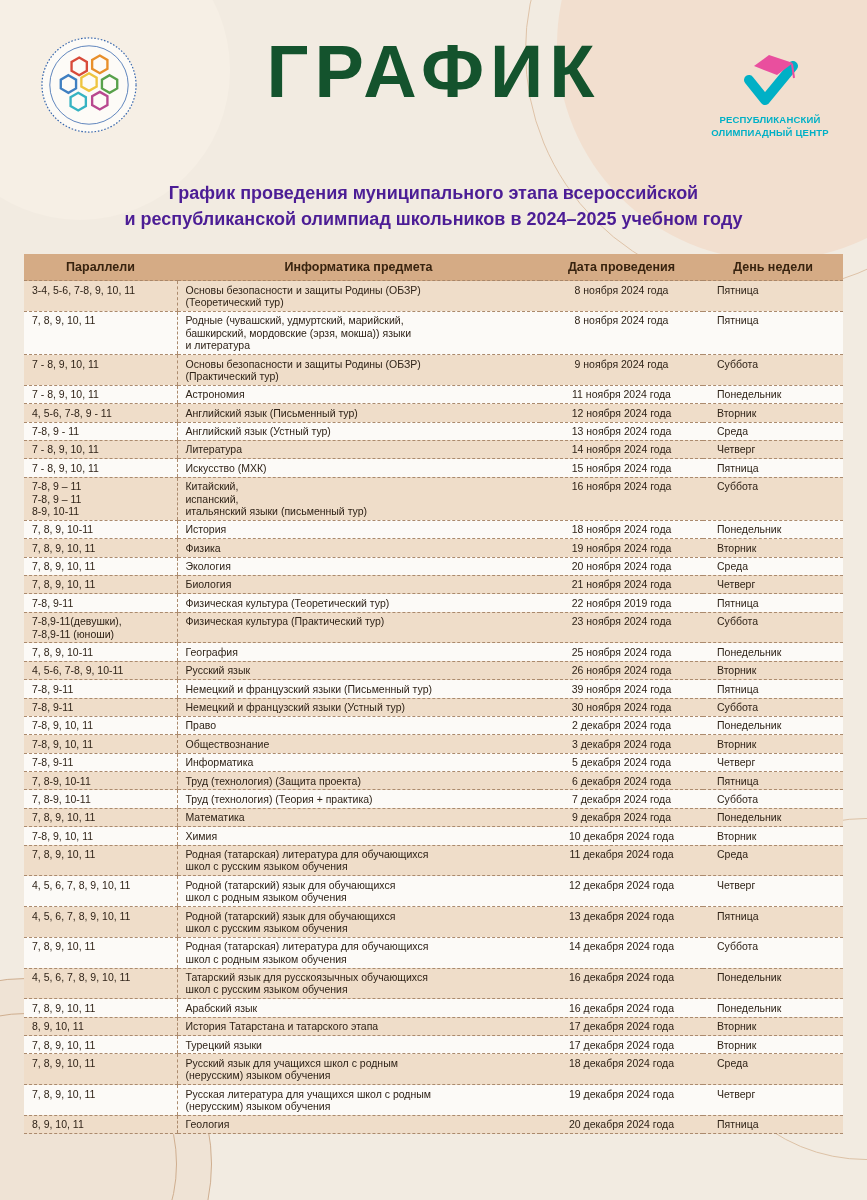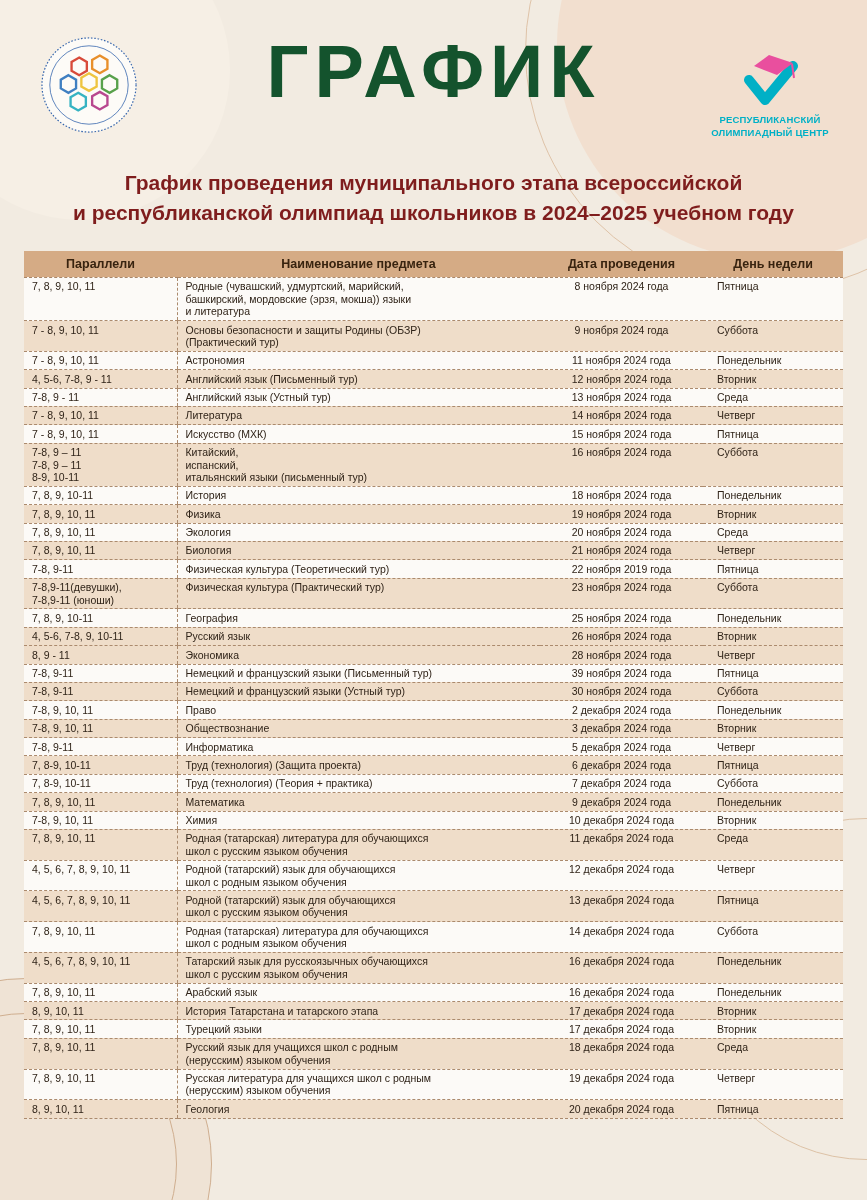--- a/index.html
+++ b/index.html
@@ -12,21 +12,21 @@
   .arc-bl-1{bottom:-150px;left:-160px;width:370px;height:370px;border:1px solid #cfae8f;background:#efe3d5;}
   .arc-bl-2{bottom:-115px;left:-125px;width:300px;height:300px;border:1px solid #cfae8f;background:transparent;}
   .arc-br{bottom:40px;right:-170px;width:340px;height:340px;border:1px solid #ddc2a6;background:transparent;}
   .content{position:relative;z-index:1;padding-top:34px;}
   .masthead{position:relative;height:126px;}
   .emblem{position:absolute;left:40px;top:2px;}
   .title{margin:0;text-align:center;font-size:74px;line-height:1.02;font-weight:bold;
          letter-spacing:6px;color:#14532d;}
   .roc{position:absolute;right:24px;top:20px;width:146px;text-align:center;}
   .roc-text{font-size:9.5px;font-weight:bold;color:#00b0c6;line-height:1.35;letter-spacing:.2px;margin-top:2px;}
-  .subtitle{text-align:center;font-size:21px;font-weight:bold;color:#7f1d1d;line-height:1.45;margin-top:8px;}
+  .subtitle{text-align:center;font-size:18px;font-weight:bold;color:#4c1d95;line-height:1.45;margin-top:20px;}
   table.schedule{border-collapse:collapse;width:787px;margin:22px auto 0;font-size:10.5px;table-layout:fixed;}
   .schedule th{background:#d5ab85;color:#38230f;font-size:12.5px;font-weight:bold;padding:6px 4px;
                text-align:center;border-bottom:1px dashed #a98668;}
   .schedule td{padding:2.5px 8px;vertical-align:top;border-bottom:1px dashed #ab8a6d;
                white-space:pre-line;line-height:1.18;}
   .col-parallels{width:145px;}
   .col-subject{width:355px;}
   .col-date{width:155px;}
   .col-day{width:132px;}
   .schedule td.cell-subject{border-left:1px dashed #ab8a6d;}
@@ -81,26 +81,33 @@
 
   <div class="subtitle">
     <div>График проведения муниципального этапа всероссийской</div>
     <div>и республиканской олимпиад школьников в 2024–2025 учебном году</div>
   </div>
 
   <table class="schedule">
     <thead>
       <tr>
         <th class="col-parallels">Параллели</th>
-        <th class="col-subject">Наименование предмета</th>
+        <th class="col-subject">Информатика предмета</th>
         <th class="col-date">Дата проведения</th>
         <th class="col-day">День недели</th>
       </tr>
     </thead>
     <tbody id="schedule-body">
+        <tr class="beige">
+          <td class="cell-parallels col-parallels">3-4, 5-6, 7-8, 9, 10, 11</td>
+          <td class="cell-subject col-subject">Основы безопасности и защиты Родины (ОБЗР)
+(Теоретический тур)</td>
+          <td class="cell-date col-date">8 ноября 2024 года</td>
+          <td class="cell-day col-day">Пятница</td>
+        </tr>
         <tr class="white">
           <td class="cell-parallels col-parallels">7, 8, 9, 10, 11</td>
           <td class="cell-subject col-subject">Родные (чувашский, удмуртский, марийский,
 башкирский, мордовские (эрзя, мокша)) языки
 и литература</td>
           <td class="cell-date col-date">8 ноября 2024 года</td>
           <td class="cell-day col-day">Пятница</td>
         </tr>
         <tr class="beige">
           <td class="cell-parallels col-parallels">7 - 8, 9, 10, 11</td>
@@ -191,26 +198,20 @@
           <td class="cell-subject col-subject">География</td>
           <td class="cell-date col-date">25 ноября 2024 года</td>
           <td class="cell-day col-day">Понедельник</td>
         </tr>
         <tr class="beige">
           <td class="cell-parallels col-parallels">4, 5-6, 7-8, 9, 10-11</td>
           <td class="cell-subject col-subject">Русский язык</td>
           <td class="cell-date col-date">26 ноября 2024 года</td>
           <td class="cell-day col-day">Вторник</td>
         </tr>
-        <tr class="beige">
-          <td class="cell-parallels col-parallels">8, 9 - 11</td>
-          <td class="cell-subject col-subject">Экономика</td>
-          <td class="cell-date col-date">28 ноября 2024 года</td>
-          <td class="cell-day col-day">Четверг</td>
-        </tr>
         <tr class="white">
           <td class="cell-parallels col-parallels">7-8, 9-11</td>
           <td class="cell-subject col-subject">Немецкий и французский языки (Письменный тур)</td>
           <td class="cell-date col-date">39 ноября 2024 года</td>
           <td class="cell-day col-day">Пятница</td>
         </tr>
         <tr class="beige">
           <td class="cell-parallels col-parallels">7-8, 9-11</td>
           <td class="cell-subject col-subject">Немецкий и французский языки (Устный тур)</td>
           <td class="cell-date col-date">30 ноября 2024 года</td>

